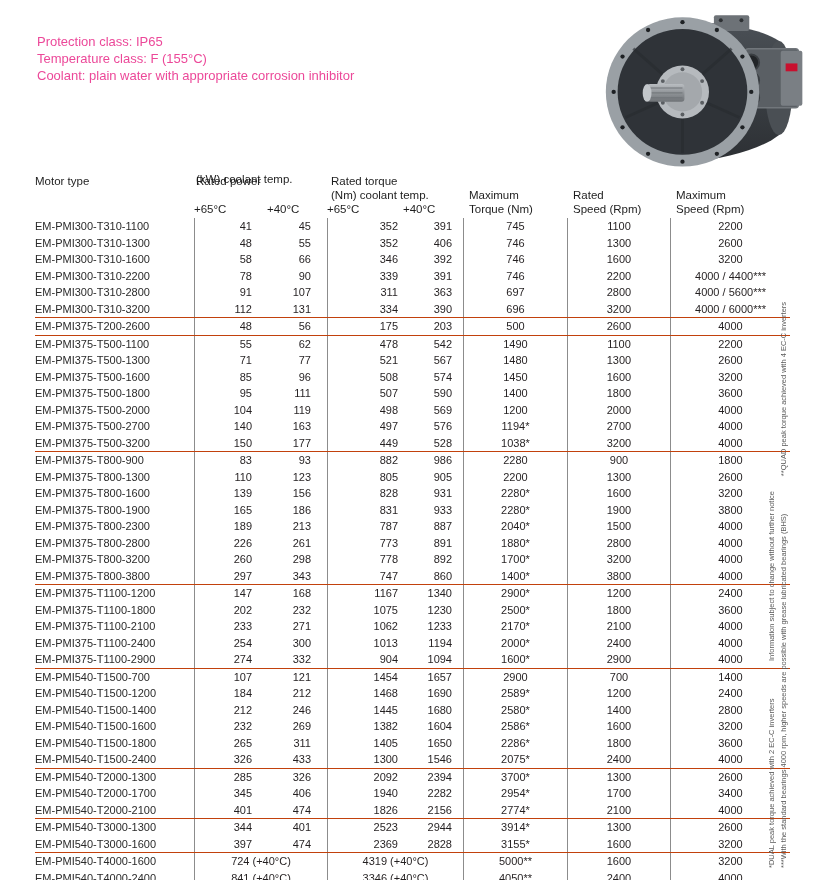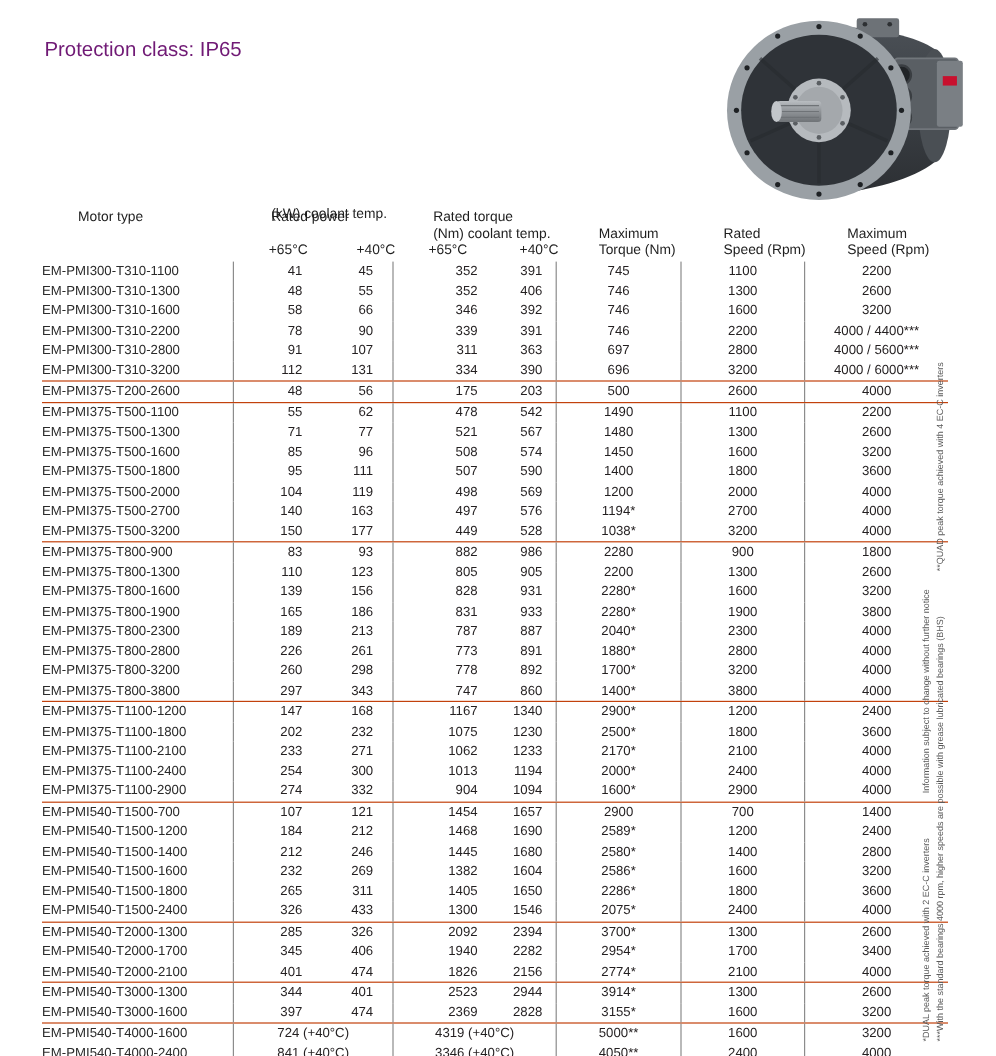--- a/index.html
+++ b/index.html
@@ -1,28 +1,28 @@
 <!DOCTYPE html>
 <html><head>
 <meta charset="utf-8">
 <style>
   html,body{margin:0;padding:0;background:#ffffff;}
   #page{position:relative;width:830px;height:880px;background:#ffffff;overflow:hidden;
         font-family:"Liberation Sans",sans-serif;color:#231f20;}
 
   
-  #info{position:absolute;left:37px;top:33px;font-size:17px;line-height:17px;color:#701a75;}
+  #info{position:absolute;left:37px;top:33px;font-size:13px;line-height:17px;color:#ec4899;}
 
   
   #motor{position:absolute;left:596px;top:8px;width:226px;height:160px;}
 
   
   #spec-table{position:absolute;left:35px;top:172px;width:755px;}
   .thead{position:relative;height:46px;font-size:11.5px;color:#1e1e1e;}
-  .h{position:absolute;white-space:nowrap;margin-left:30px;}
+  .h{position:absolute;white-space:nowrap;}
   .h.ra{}
 
   .trow{display:grid;grid-template-columns:159px 73px 60px 76px 60px 104px 103px 120px;
         height:16.5px;align-items:center;font-size:11px;}
   .tgroup{border-bottom:1px solid #c2410c;}
   .cell{white-space:nowrap;overflow:visible;line-height:16.5px;height:16.5px;box-sizing:border-box;}
   .c-motor{text-align:left;color:#2a2a2a;}
   .num{text-align:right;}
   .ctr{text-align:center;}
   .bl{border-left:1px solid #8c8c8c;}
@@ -36,20 +36,22 @@
   #vnote-outer{left:789px;top:858px;}
   #vnote-inner{left:777px;top:858px;}
 </style>
 </head>
 <body>
 
 <div id="page">
 
   <div id="info">
     <div>Protection class: IP65</div>
+    <div>Temperature class: F (155°C)</div>
+    <div>Coolant: plain water with appropriate corrosion inhibitor</div>
   </div>
 
   <svg id="motor" viewBox="0 0 230 160" aria-hidden="true">
     <defs>
       <linearGradient id="bodyg" x1="0" y1="0" x2="0" y2="1">
         <stop offset="0" stop-color="#4b5056"></stop>
           <stop offset="0.45" stop-color="#3c4146"></stop>
           <stop offset="1" stop-color="#2c2f33"></stop>
       </linearGradient>
       <linearGradient id="shaftg" x1="0" y1="0" x2="0" y2="1">
@@ -327,21 +329,21 @@
             <div class="cell ctr bl">1900</div>
             <div class="cell ctr bl">3800</div>
           </div>
           <div class="trow">
             <div class="cell c-motor">EM-PMI375-T800-2300</div>
             <div class="cell num pr15 bl">189</div>
             <div class="cell num pr16">213</div>
             <div class="cell num pr5 bl">787</div>
             <div class="cell num pr11">887</div>
             <div class="cell ctr bl">2040*</div>
-            <div class="cell ctr bl">2300</div>
+            <div class="cell ctr bl">1500</div>
             <div class="cell ctr bl">4000</div>
           </div>
           <div class="trow">
             <div class="cell c-motor">EM-PMI375-T800-2800</div>
             <div class="cell num pr15 bl">226</div>
             <div class="cell num pr16">261</div>
             <div class="cell num pr5 bl">773</div>
             <div class="cell num pr11">891</div>
             <div class="cell ctr bl">1880*</div>
             <div class="cell ctr bl">2800</div>

